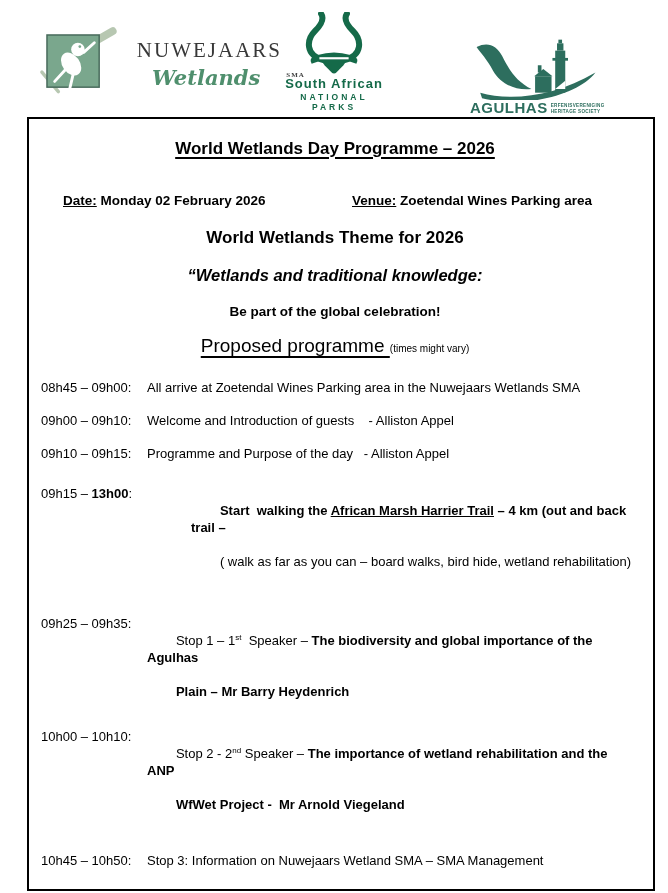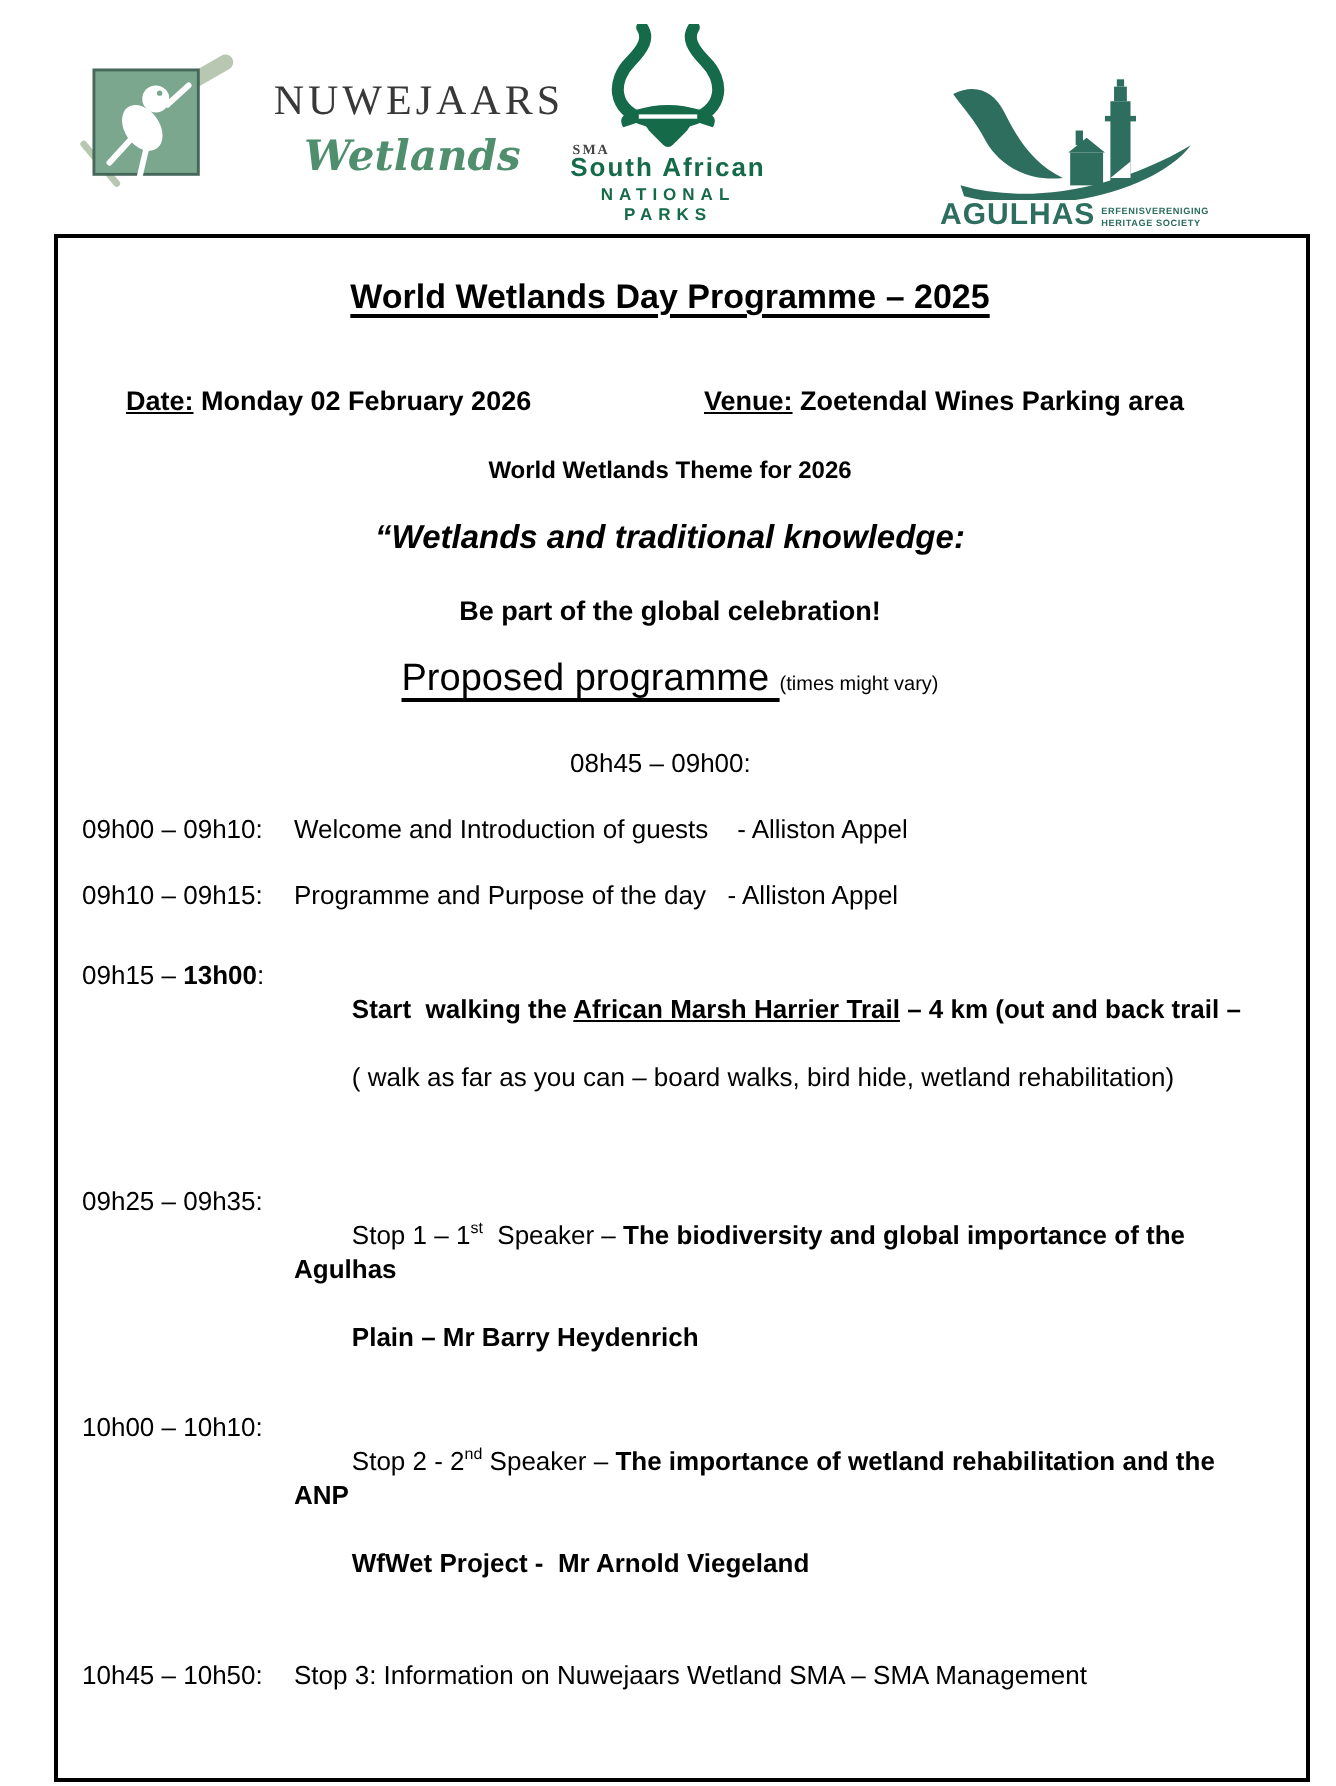--- a/index.html
+++ b/index.html
@@ -52,21 +52,21 @@
   .doc-title {
     text-align:center; font-weight:bold; font-size:17px;
     text-decoration:underline; text-decoration-thickness:2px; text-underline-offset:3px;
     margin-top:2px;
   }
 
   .dv-row { display:flex; margin-top:34px; padding-left:28px; font-weight:bold; font-size:13.5px; white-space:pre-wrap; }
   .dv-date { width:289px; }
   .u { text-decoration:underline; }
 
-  .theme-heading { text-align:center; font-weight:bold; font-size:12px; margin-top:20px; }
+  .theme-heading { text-align:center; font-weight:bold; font-size:17px; margin-top:20px; }
 
   .quote {
     text-align:center; font-weight:bold; font-style:italic;
     font-size:16.5px; line-height:22px; margin-top:16px;
   }
 
   .celebration { text-align:center; font-weight:bold; font-size:13.5px; margin-top:18px; }
 
   .prog-heading { text-align:center; margin-top:16px; }
   .prog-heading .big {
@@ -77,21 +77,21 @@
 
   
   .schedule { margin-top:22px; }
   .row { display:flex; line-height:17px; white-space:pre-wrap;justify-content:center; }
   .t-col { width:112px; flex:none; padding-left:6px; }
   .x-col { flex:1; padding-right:2px; }
   .b { font-weight:bold; }
   sup.ord { font-size:8px; vertical-align:super; line-height:0; }
 
   .mb16 { margin-bottom:16px; } .mb23 { margin-bottom:23px; }
-  .mb28 { margin-bottom:28px; } .mb11 { margin-bottom:11px; }
+  .mb28 { margin-bottom:28px;gap:44px; } .mb11 { margin-bottom:11px; }
   .mb22 { margin-bottom:22px; } .mb27 { margin-bottom:27px; }
 </style>
 </head>
 <body>
 
 <div class="logos">
 
   <div class="logo-nuwejaars">
     <div class="nw-square-wrap">
       <svg width="58" height="58" viewBox="0 0 60 60">
@@ -151,21 +151,21 @@
       <span class="ag-sub">
         <span>ERFENISVERENIGING</span><br>
         <span>HERITAGE SOCIETY</span>
       </span>
     </div>
   </div>
 </div>
 
 <div class="box">
 
-  <div class="doc-title">World Wetlands Day Programme – 2025</div>
+  <div class="doc-title">World Wetlands Day Programme – 2026</div>
 
   <div class="dv-row">
     <div class="dv-date"><span class="u">Date:</span><span> Monday 02 February 2026</span></div>
     <div><span class="u">Venue:</span><span> Zoetendal Wines Parking area</span></div>
   </div>
 
   <div class="theme-heading">World Wetlands Theme for 2026</div>
 
   <div class="quote">
     <div>“Wetlands and traditional knowledge:</div>
@@ -174,20 +174,21 @@
   <div class="celebration">Be part of the global celebration!</div>
 
   <div class="prog-heading">
     <span class="big">Proposed programme </span><span class="note">(times might vary)</span>
   </div>
 
   <div class="schedule">
 
     <div class="row mb16">
       <div class="t-col">08h45 – 09h00:</div>
+      <div class="x-col">All arrive at Zoetendal Wines Parking area in the Nuwejaars Wetlands SMA</div>
     </div>
 
     <div class="row mb16">
       <div class="t-col">09h00 – 09h10:</div>
       <div class="x-col">Welcome and Introduction of guests    - Alliston Appel</div>
     </div>
 
     <div class="row mb23">
       <div class="t-col">09h10 – 09h15:</div>
       <div class="x-col">Programme and Purpose of the day   - Alliston Appel</div>

